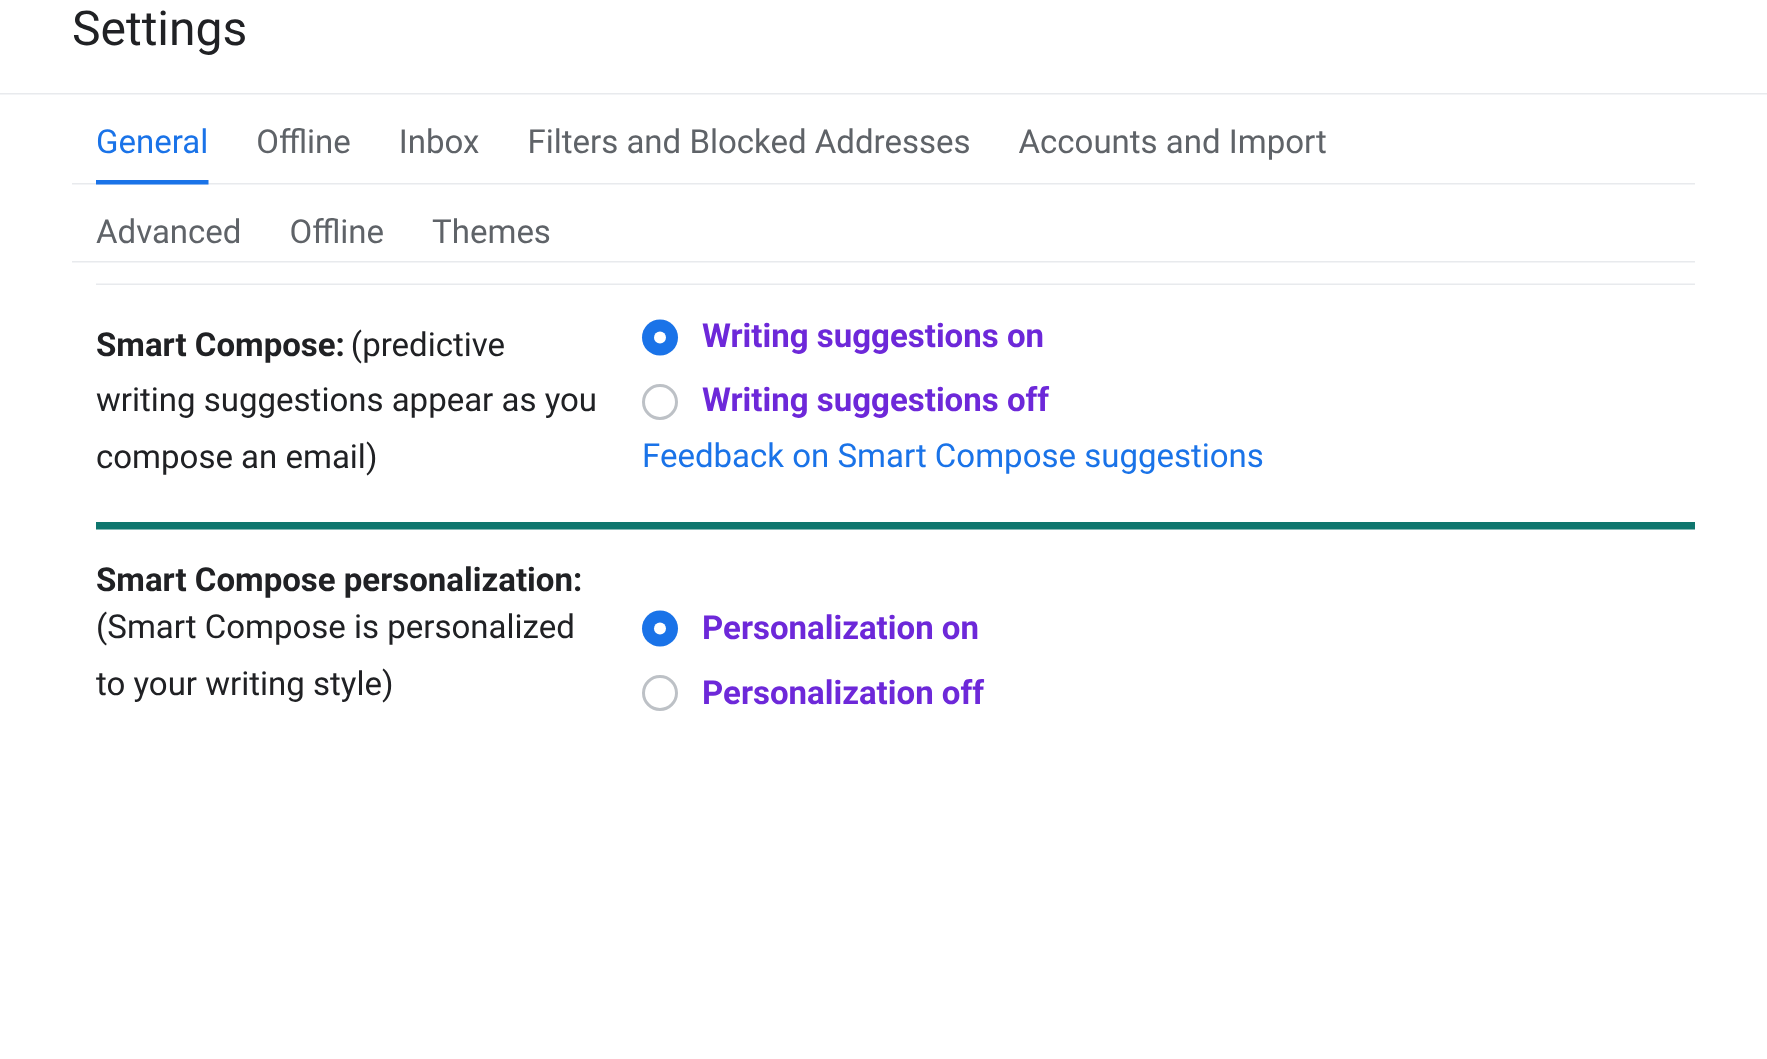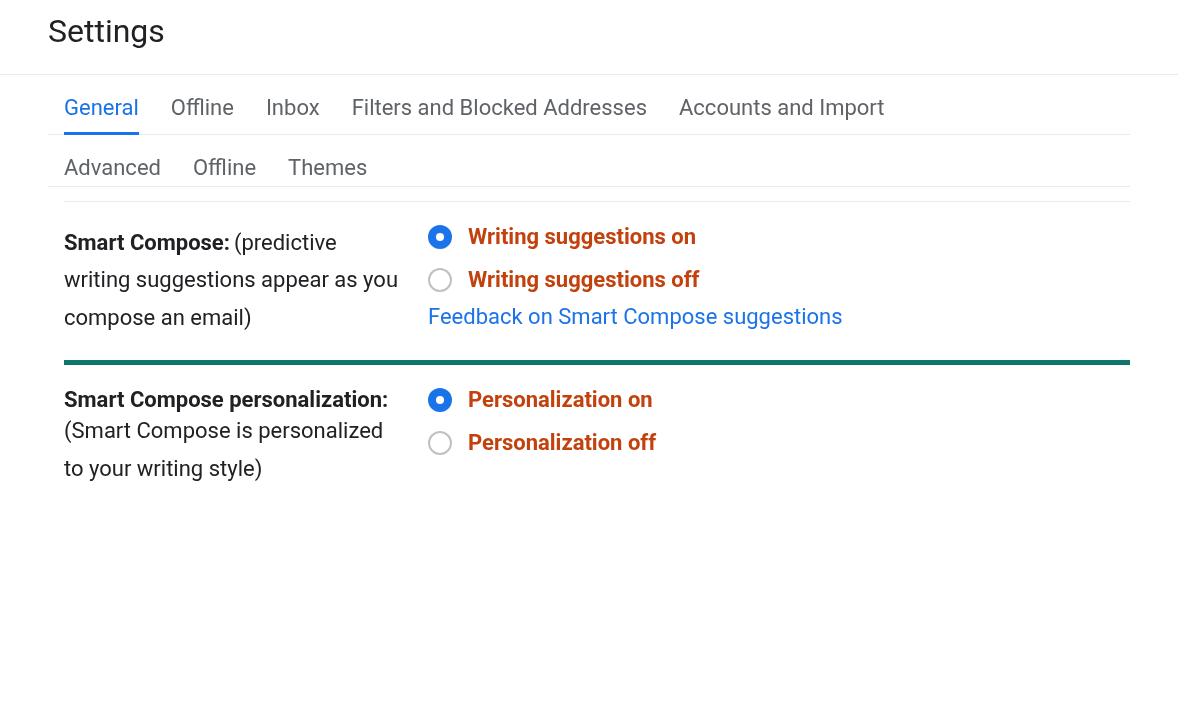--- a/index.html
+++ b/index.html
@@ -7,21 +7,21 @@
       padding: 0;
       box-sizing: border-box;
     }
     body {
       font-family: 'Google Sans', Roboto, Arial, sans-serif;
       color: #202124;
       background: #fff;
       padding: 0;
     }
     .header {
-      padding: 12px 48px 24px 48px;
+      padding: 0 48px 24px 48px;
     }
     .page-title {
       font-size: 32px;
       font-weight: 400;
       color: #202124;
     }
     .divider {
       border: none;
       border-top: 1px solid #e8eaed;
       margin: 0;
@@ -71,20 +71,21 @@
       margin-top: 14px;
     }
     .setting-row {
       display: flex;
       padding: 22px 0 24px 0;
       border-bottom: 5px solid #0f766e;
       gap: 24px;
     }
     .setting-row.last {
       border-bottom: none;
+      align-items: flex-end;
     }
     .setting-label-col {
       width: 340px;
       flex-shrink: 0;
     }
     .setting-label-title {
       font-size: 22px;
       font-weight: 700;
       color: #202124;
     }
@@ -130,21 +131,21 @@
     }
     .radio-inner-checked {
       width: 8px;
       height: 8px;
       border-radius: 50%;
       background: #fff;
     }
     .radio-label {
       font-size: 22px;
       font-weight: 700;
-      color: #c2410c;
+      color: #6d28d9;
     }
     .feedback-link {
       font-size: 22px;
       color: #1a73e8;
       cursor: pointer;
       margin-top: -6px;
     }
   </style>
 </head>
 <body>

